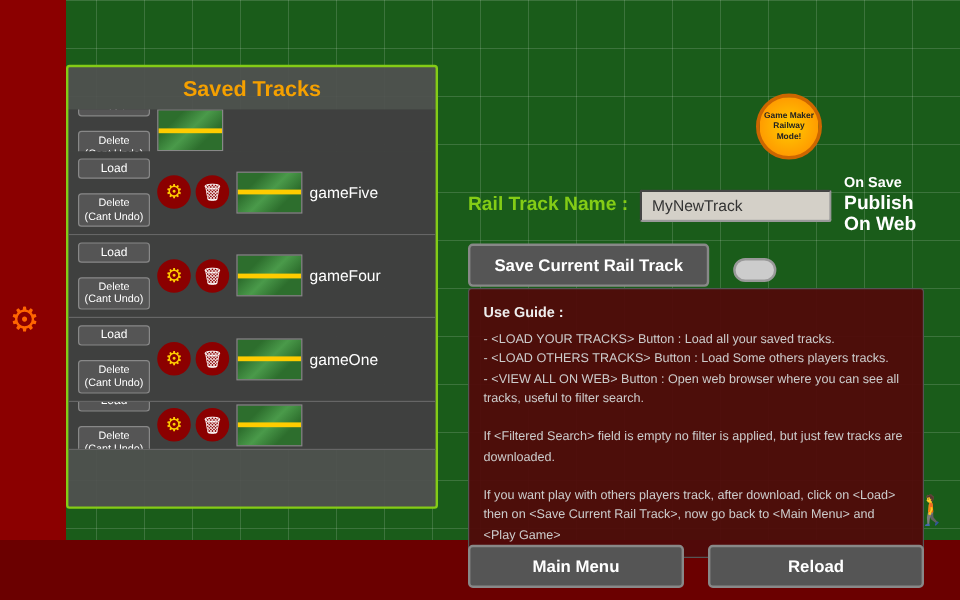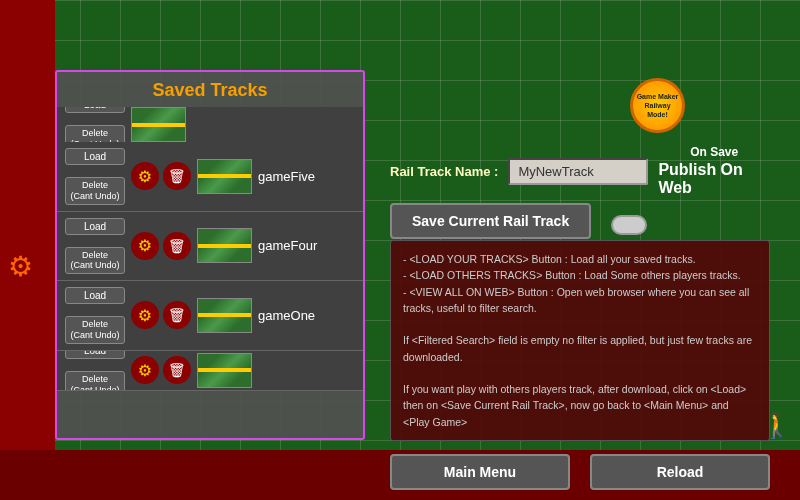--- a/index.html
+++ b/index.html
@@ -36,25 +36,25 @@
       position: absolute;
       bottom: 0; left: 0;
       width: 800px; height: 50px;
       background: #6b0000;
     }
 
     
     .saved-panel {
       position: absolute;
       left: 55px;
-      top: 70px;
+      top: 54px;
       width: 310px;
       height: 370px;
       background: rgba(80,80,80,0.92);
-      border: 2px solid #d946ef;
+      border: 2px solid #84cc16;
       border-radius: 3px;
       overflow: hidden;
     }
 
     .saved-title {
       text-align: center;
       color: #f5a000;
       font-size: 18px;
       font-weight: bold;
       padding: 8px 0 6px;
@@ -174,40 +174,39 @@
     }
 
     .track-name-row {
       display: flex;
       align-items: center;
       gap: 10px;
       margin-bottom: 6px;
     }
 
     .track-name-label {
-      color: #fef9c3;
-      font-size: 13px;
+      color: #84cc16;
+      font-size: 16px;
       font-weight: bold;
       white-space: nowrap;
     }
 
     .track-name-input {
       background: #d4d0c8;
       border: 2px inset #999;
       padding: 4px 8px;
       font-size: 13px;
       color: #333;
-      width: 140px;
+      width: 160px;
       border-radius: 2px;
     }
 
     .on-save-area {
       display: flex;
       flex-direction: column;
-      align-items: center;
       gap: 2px;
     }
 
     .on-save-label {
       color: #fff;
       font-size: 12px;
       font-weight: bold;
     }
 
     .publish-label {
@@ -407,20 +406,21 @@
       <span class="publish-label">Publish On Web</span>
     </div>
   </div>
   <div class="save-row">
     <button class="save-current-btn">Save Current Rail Track</button>
     <div class="toggle-switch"></div>
   </div>
 </div>
 
 <div class="guide-box">
+  <div class="guide-title">Use Guide :</div>
   <div style="font-size:10.5px; line-height:1.55; color:#ccc;">
     <p>- &lt;LOAD YOUR TRACKS&gt; Button : Load all your saved tracks.</p>
     <p>- &lt;LOAD OTHERS TRACKS&gt; Button : Load Some others players  tracks.</p>
     <p>- &lt;VIEW ALL ON WEB&gt; Button : Open web browser where you can see all tracks, useful to filter search.</p>
     <br>
     <p>If &lt;Filtered Search&gt; field is empty no filter is applied, but just few tracks are downloaded.</p>
     <br>
     <p>If you want play with others players track, after download, click on &lt;Load&gt; then on &lt;Save Current Rail Track&gt;, now go back to &lt;Main Menu&gt; and &lt;Play Game&gt;</p>
   </div>
 </div>

